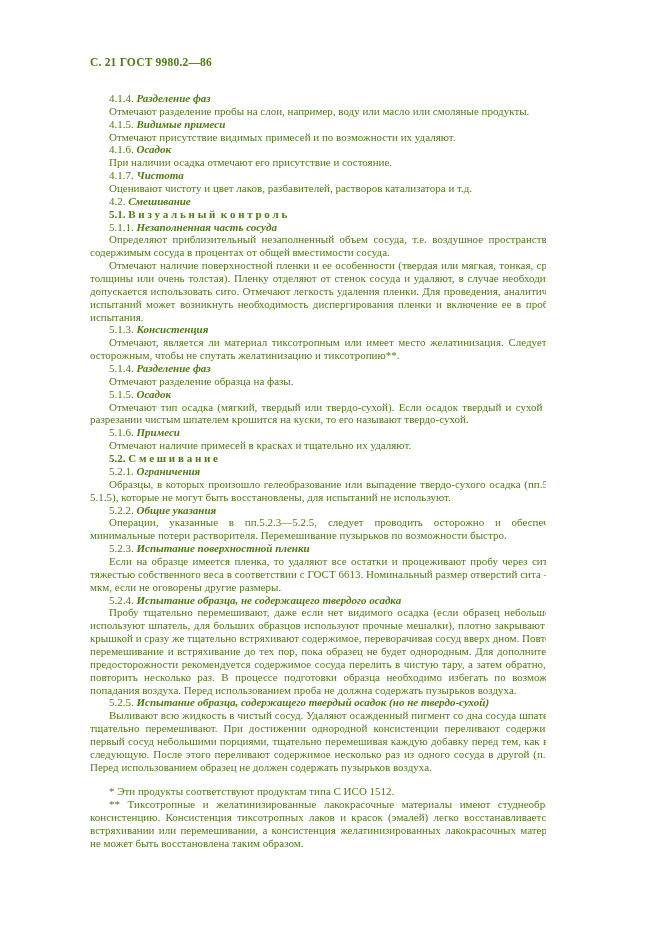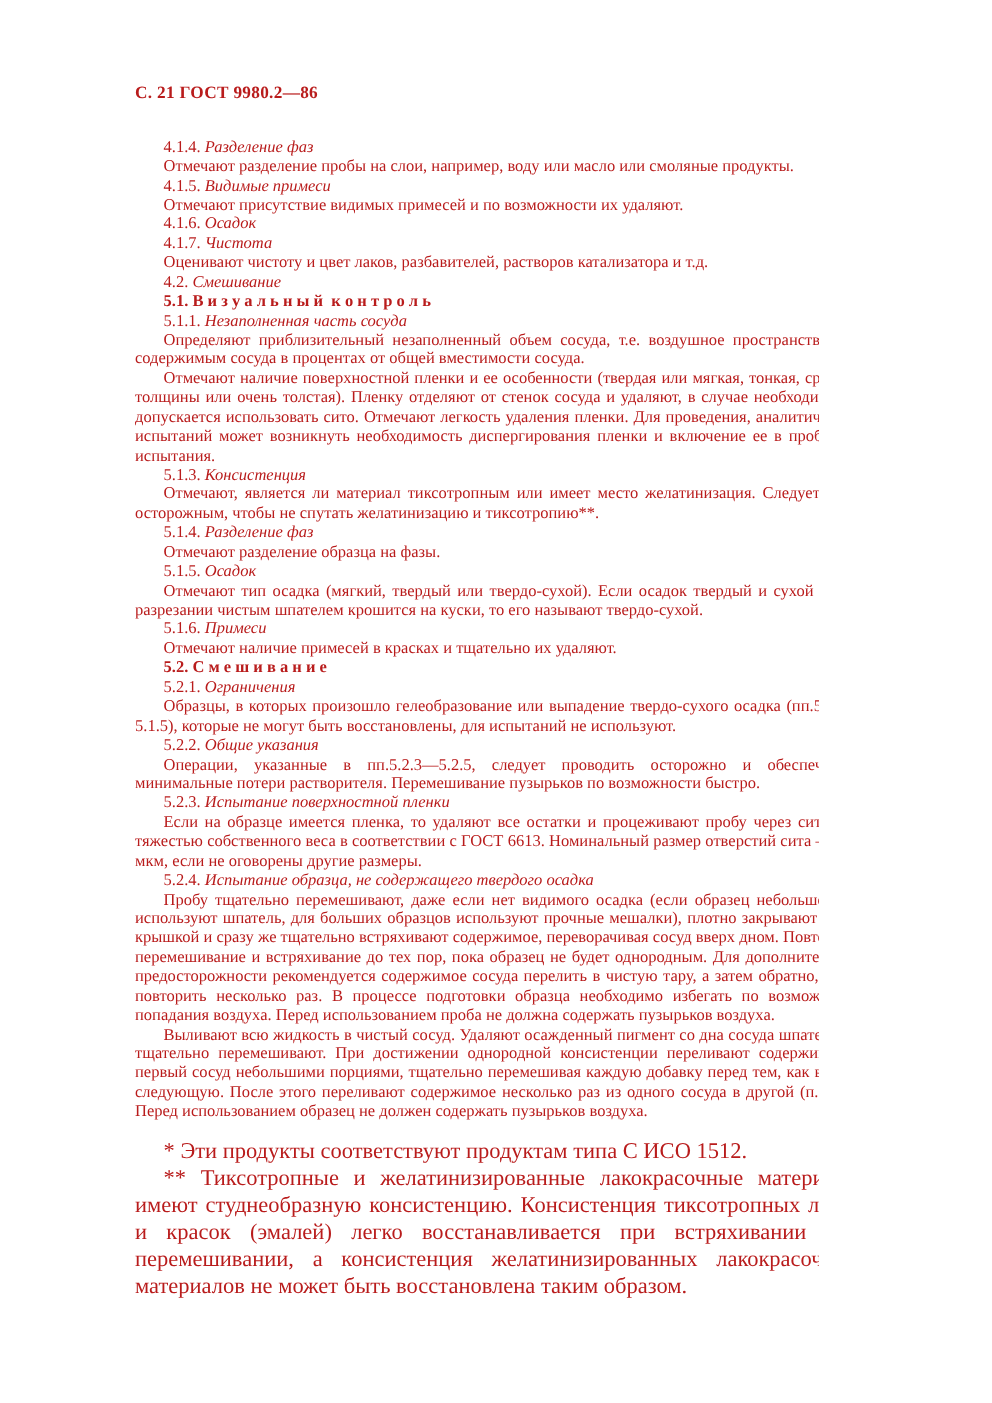--- a/index.html
+++ b/index.html
@@ -3,67 +3,68 @@
 <meta charset="utf-8">
 <style>
   html, body { margin: 0; padding: 0; background: #ffffff; }
   .page {
     position: relative;
     width: 546px;
     height: 935px;
     background: #ffffff;
     overflow: hidden;
     font-family: "Liberation Serif", "DejaVu Serif", serif;
-    color: #b91c1c;
+    color: #4d7c0f;
   }
   .page-header {
     position: absolute;
     top: 56px;
     left: 90px;
     font-size: 11.5px;
     font-weight: bold;
     letter-spacing: 0.2px;
   }
   .content {
     position: absolute;
     top: 92px;
     left: 90px;
     width: 484px;
     font-size: 11px;
     line-height: 1.17;
     text-align: justify;
   }
   .content p { margin: 0; padding: 0; }
   .para { text-indent: 19px; }
-  .para .title { font-style: italic; }
+  .para .title { font-style: italic; font-weight: bold; }
   .section-title {
     font-weight: bold;
     margin-top: 13px !important;
     margin-bottom: 12px !important;
   }
   .sub-heading { white-space: pre-wrap; font-weight: bold; }
   .footnotes {
     margin-top: 11px;
-    font-size: 15px;
+    font-size: 11px;
     line-height: 1.2;
   }
   .footnotes p { margin: 0; text-indent: 19px; text-align: justify; }
 </style>
 </head>
 <body>
 
 <div class="page">
   <div class="page-header">С. 21 ГОСТ 9980.2—86</div>
 
   <div class="content">
       <p class="para heading"><span>4.1.4.</span> <span class="title">Разделение фаз</span></p>
       <p class="para body-text">Отмечают разделение пробы на слои, например, воду или масло или смоляные продукты.</p>
       <p class="para heading"><span>4.1.5.</span> <span class="title">Видимые примеси</span></p>
       <p class="para body-text">Отмечают присутствие видимых примесей и по возможности их удаляют.</p>
       <p class="para heading"><span>4.1.6.</span> <span class="title">Осадок</span></p>
+      <p class="para body-text">При наличии осадка отмечают его присутствие и состояние.</p>
       <p class="para heading"><span>4.1.7.</span> <span class="title">Чистота</span></p>
       <p class="para body-text">Оценивают чистоту и цвет лаков, разбавителей, растворов катализатора и т.д.</p>
       <p class="para heading"><span>4.2.</span> <span class="title">Смешивание</span></p>
       <p class="para sub-heading">5.1. В и з у а л ь н ы й  к о н т р о л ь</p>
       <p class="para heading"><span>5.1.1.</span> <span class="title">Незаполненная часть сосуда</span></p>
       <p class="para body-text">Определяют приблизительный незаполненный объем сосуда, т.е. воздушное пространство над содержимым сосуда в процентах от общей вместимости сосуда.</p>
       <p class="para body-text">Отмечают наличие поверхностной пленки и ее особенности (твердая или мягкая, тонкая, средней толщины или очень толстая). Пленку отделяют от стенок сосуда и удаляют, в случае необходимости допускается использовать сито. Отмечают легкость удаления пленки. Для проведения, аналитических испытаний может возникнуть необходимость диспергирования пленки и включение ее в пробу для испытания.</p>
       <p class="para heading"><span>5.1.3.</span> <span class="title">Консистенция</span></p>
       <p class="para body-text">Отмечают, является ли материал тиксотропным или имеет место желатинизация. Следует быть осторожным, чтобы не спутать желатинизацию и тиксотропию**.</p>
       <p class="para heading"><span>5.1.4.</span> <span class="title">Разделение фаз</span></p>
@@ -74,19 +75,20 @@
       <p class="para body-text">Отмечают наличие примесей в красках и тщательно их удаляют.</p>
       <p class="para sub-heading">5.2. С м е ш и в а н и е</p>
       <p class="para heading"><span>5.2.1.</span> <span class="title">Ограничения</span></p>
       <p class="para body-text">Образцы, в которых произошло гелеобразование или выпадение твердо-сухого осадка (пп.5.1.3 и 5.1.5), которые не могут быть восстановлены, для испытаний не используют.</p>
       <p class="para heading"><span>5.2.2.</span> <span class="title">Общие указания</span></p>
       <p class="para body-text">Операции, указанные в пп.5.2.3—5.2.5, следует проводить осторожно и обеспечивать минимальные потери растворителя. Перемешивание пузырьков по возможности быстро.</p>
       <p class="para heading"><span>5.2.3.</span> <span class="title">Испытание поверхностной пленки</span></p>
       <p class="para body-text">Если на образце имеется пленка, то удаляют все остатки и процеживают пробу через сито под тяжестью собственного веса в соответствии с ГОСТ 6613. Номинальный размер отверстий сита — 125 мкм, если не оговорены другие размеры.</p>
       <p class="para heading"><span>5.2.4.</span> <span class="title">Испытание образца, не содержащего твердого осадка</span></p>
       <p class="para body-text">Пробу тщательно перемешивают, даже если нет видимого осадка (если образец небольшой, то используют шпатель, для больших образцов используют прочные мешалки), плотно закрывают сосуд крышкой и сразу же тщательно встряхивают содержимое, переворачивая сосуд вверх дном. Повторяют перемешивание и встряхивание до тех пор, пока образец не будет однородным. Для дополнительной предосторожности рекомендуется содержимое сосуда перелить в чистую тару, а затем обратно, и так повторить несколько раз. В процессе подготовки образца необходимо избегать по возможности попадания воздуха. Перед использованием проба не должна содержать пузырьков воздуха.</p>
+      <p class="para heading"><span>5.2.5.</span> <span class="title">Испытание образца, содержащего твердый осадок (но не твердо-сухой)</span></p>
       <p class="para body-text">Выливают всю жидкость в чистый сосуд. Удаляют осажденный пигмент со дна сосуда шпателем и тщательно перемешивают. При достижении однородной консистенции переливают содержимое в первый сосуд небольшими порциями, тщательно перемешивая каждую добавку перед тем, как ввести следующую. После этого переливают содержимое несколько раз из одного сосуда в другой (п.5.2.4). Перед использованием образец не должен содержать пузырьков воздуха.</p>
       <div class="footnotes">
         <p><span>*</span> <span>Эти продукты соответствуют продуктам типа С ИСО 1512.</span></p>
         <p><span>**</span> <span>Тиксотропные и желатинизированные лакокрасочные материалы имеют студнеобразную консистенцию. Консистенция тиксотропных лаков и красок (эмалей) легко восстанавливается при встряхивании или перемешивании, а консистенция желатинизированных лакокрасочных материалов не может быть восстановлена таким образом.</span></p>
       </div>
     </div>
 </div>
 
 </body></html>

